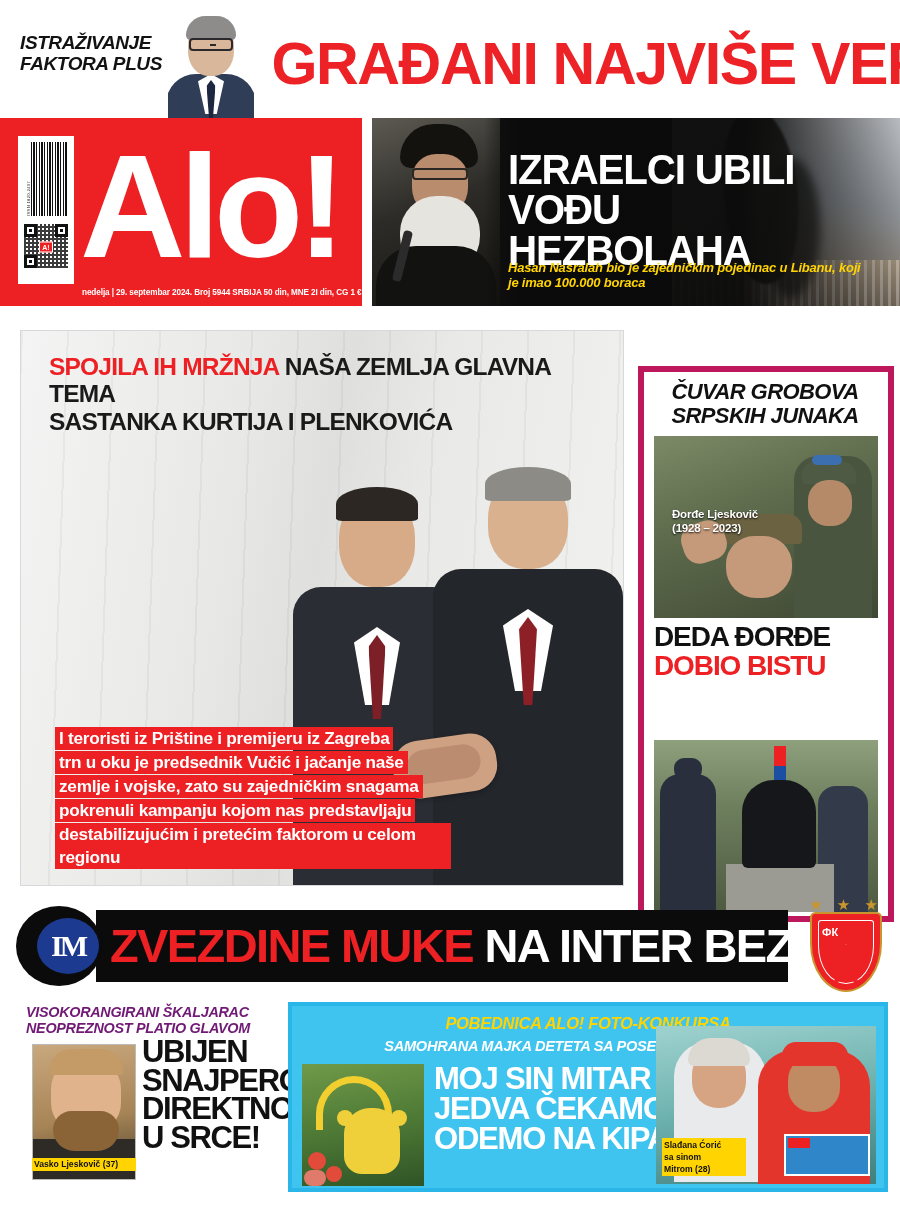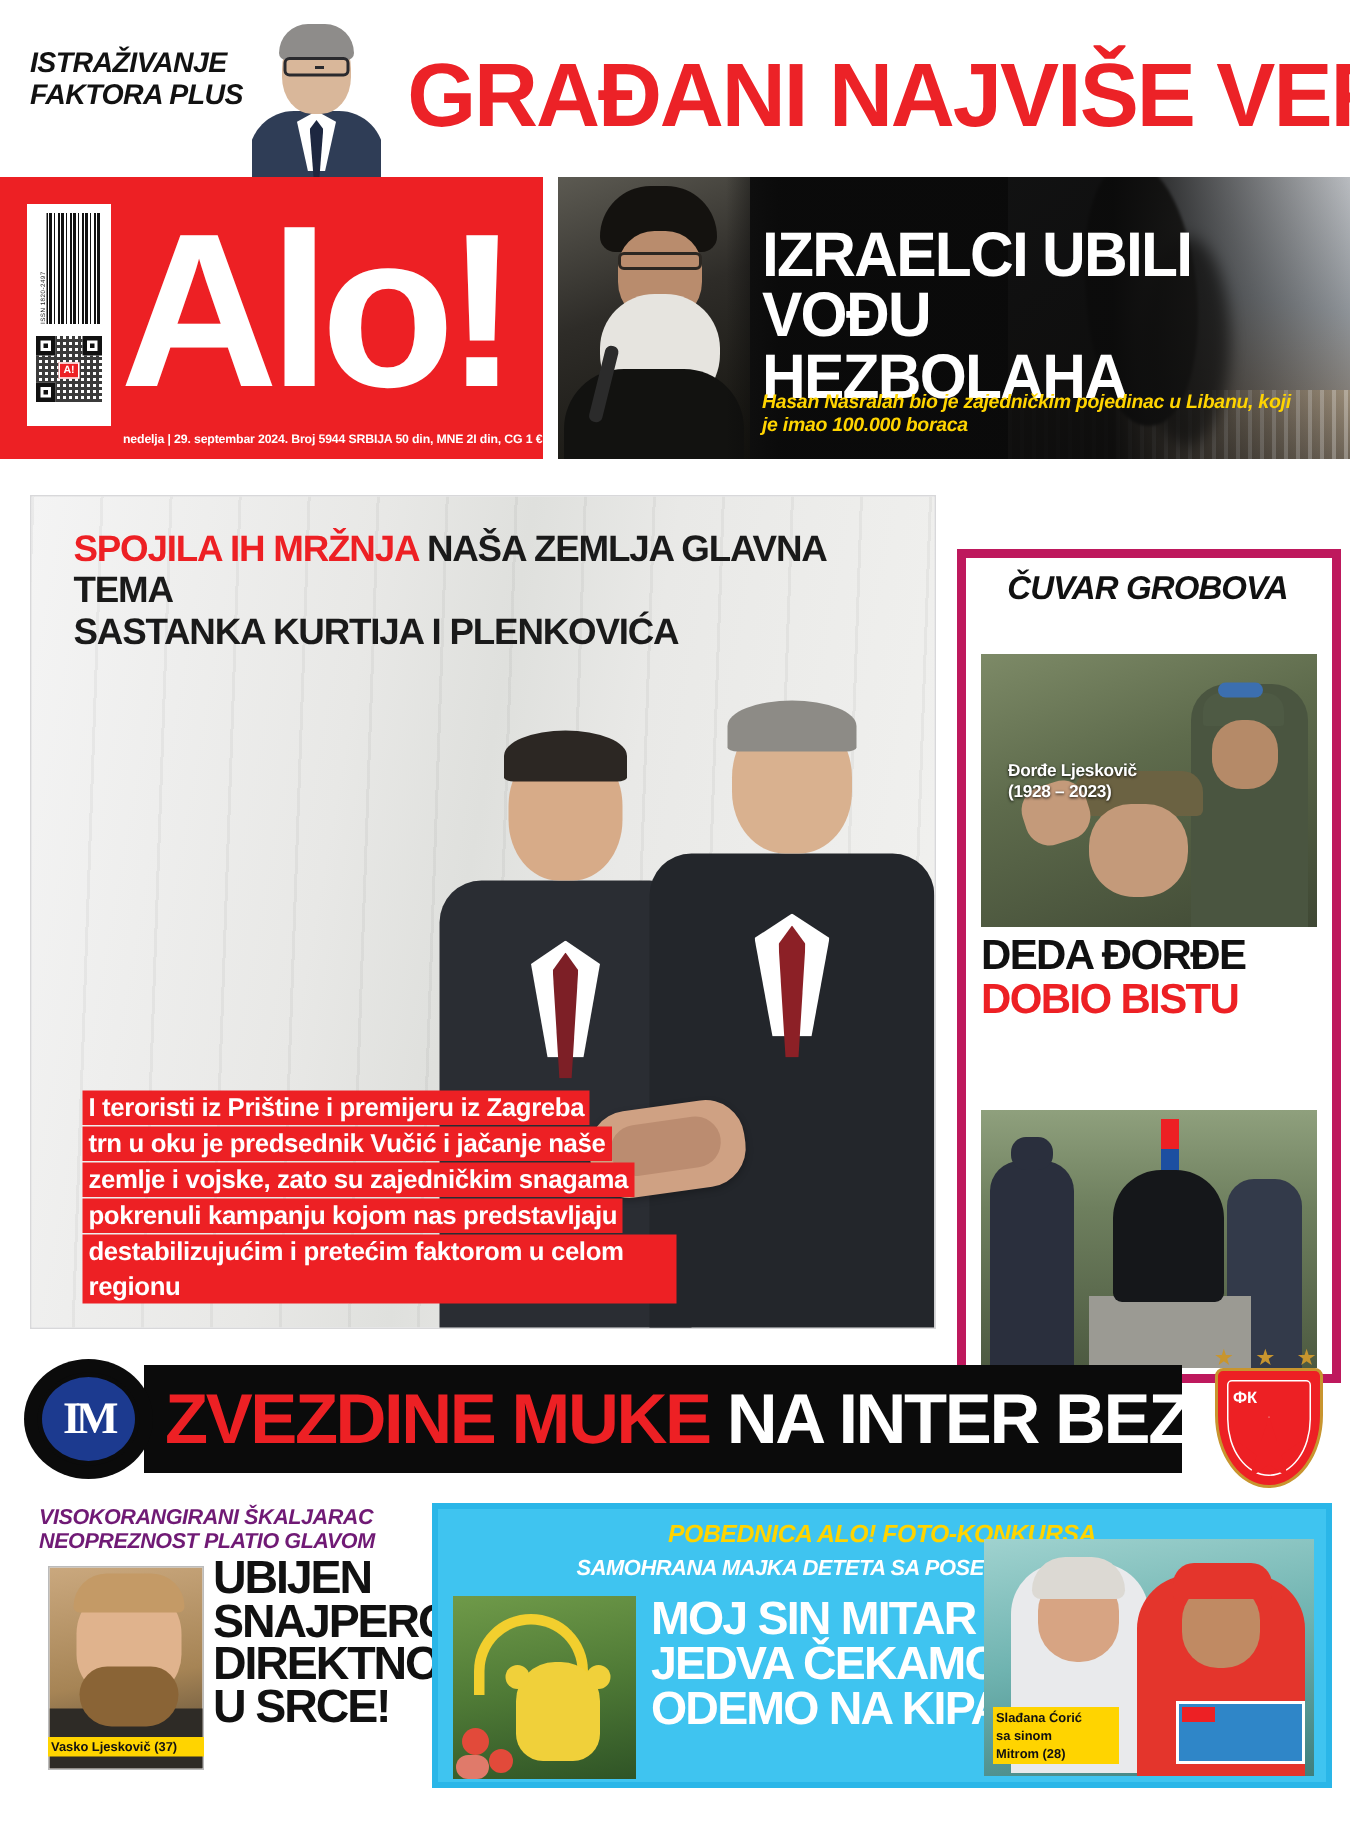--- a/index.html
+++ b/index.html
@@ -176,21 +176,21 @@
 
   
   .sport { position:absolute; left:0; top:896px; width:900px; height:100px; }
   .sport-bar { position:absolute; left:96px; top:14px; width:692px; height:72px; background:#0b0b0b; }
   .sport-text { position:absolute; left:110px; top:18px; width:670px; height:64px;
     line-height:64px; font-size:47px; font-weight:bold; letter-spacing:-1.6px;
     text-transform:uppercase; white-space:nowrap; }
   .sport-text .r { color:#ed2024; }
   .sport-text .w { color:#fff; }
   .inter { position:absolute; left:16px; top:10px; width:86px; height:80px;
-    border-radius:50%; background:#0b0b0b; display:flex; align-items:center; justify-content:center; }
+    border-radius:50%; background:#0b0b0b; display:flex; align-items:center; justify-content:flex-end; }
   .inter .ring { width:68px; height:62px; border-radius:50%; background:#1c3a8f;
     display:flex; align-items:center; justify-content:center; border:3px solid #0b0b0b; }
   .inter .mark { color:#fff; font-size:30px; font-weight:bold; letter-spacing:-3px; font-family:"Liberation Serif",serif; }
   .zvezda { position:absolute; right:8px; top:0px; width:92px; height:100px; }
   .zvezda .stars { position:absolute; left:6px; top:0; width:80px; text-align:center;
     color:#c8952e; font-size:15px; letter-spacing:5px; }
   .zvezda .shield { position:absolute; left:10px; top:16px; width:72px; height:80px;
     background:#ed2024; border:2.5px solid #c8952e;
     border-radius:6px 6px 40px 40px / 6px 6px 54px 54px; overflow:hidden; }
   .zvezda .shield:before{content:"";position:absolute;left:6px;top:6px;right:6px;bottom:6px;
@@ -346,20 +346,21 @@
       <span>trn u oku je predsednik Vučić i jačanje naše</span>
       <span>zemlje i vojske, zato su zajedničkim snagama</span>
       <span>pokrenuli kampanju kojom nas predstavljaju</span>
       <span>destabilizujućim i pretećim faktorom u celom regionu</span>
     </div>
   </div>
 
   <div class="sidebar">
     <div class="sb-head">
       <div>ČUVAR GROBOVA</div>
+      <div>SRPSKIH JUNAKA</div>
     </div>
     <div class="sb-photo1">
       <div class="sold"></div>
         <div class="sold-cap"></div>
         <div class="sold-face"></div>
       <div class="old-cap"></div>
         <div class="old-face"></div>
         <div class="old-hand"></div>
       <div class="sb-cap1">
         <div>Đorđe Ljeskovič</div>

